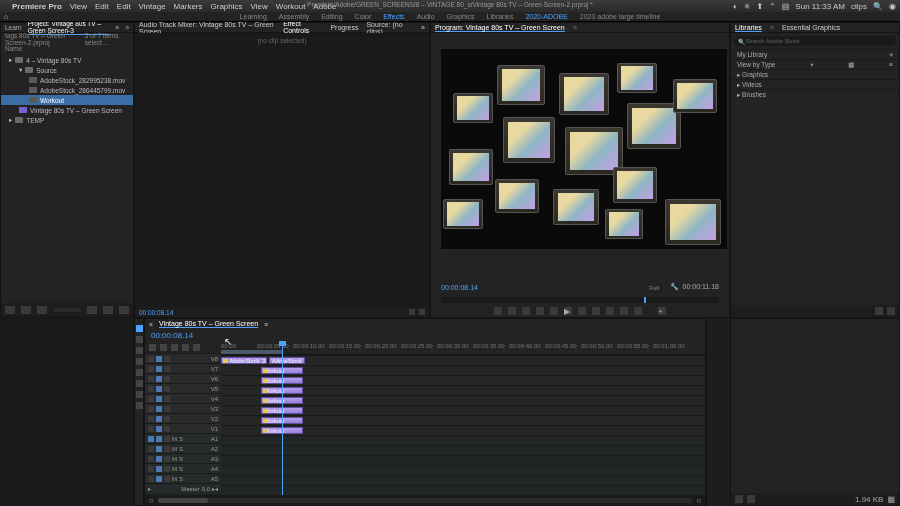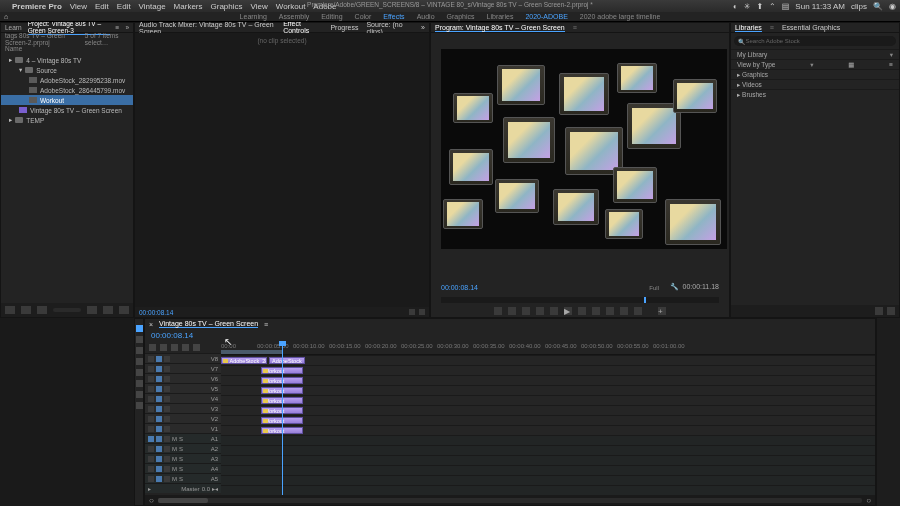--- a/index.html
+++ b/index.html
@@ -471,17 +471,25 @@
           <span>○</span>
           <div class="scroll">
               <div class="thumb"></div>
             </div>
           <span>○</span>
         </div>
       </div>
 
       <div class="audio-meter"></div>
 
+      <div class="panel right-col" style="height:188px">
+        <div class="lib-foot" style="margin-top:auto">
+          <div style="width:8px;height:8px;background:#3a3a3a"></div>
+          <div style="width:8px;height:8px;background:#3a3a3a"></div>
+          <span style="margin-left:auto">1.94 KB</span>
+          <span>▦</span>
+        </div>
+      </div>
     </div>
   </div>
 </div>
 
 <div style="position:absolute;left:224px;top:336px;font-size:10px;color:#fff;pointer-events:none">↖</div>
 
 </body></html>

